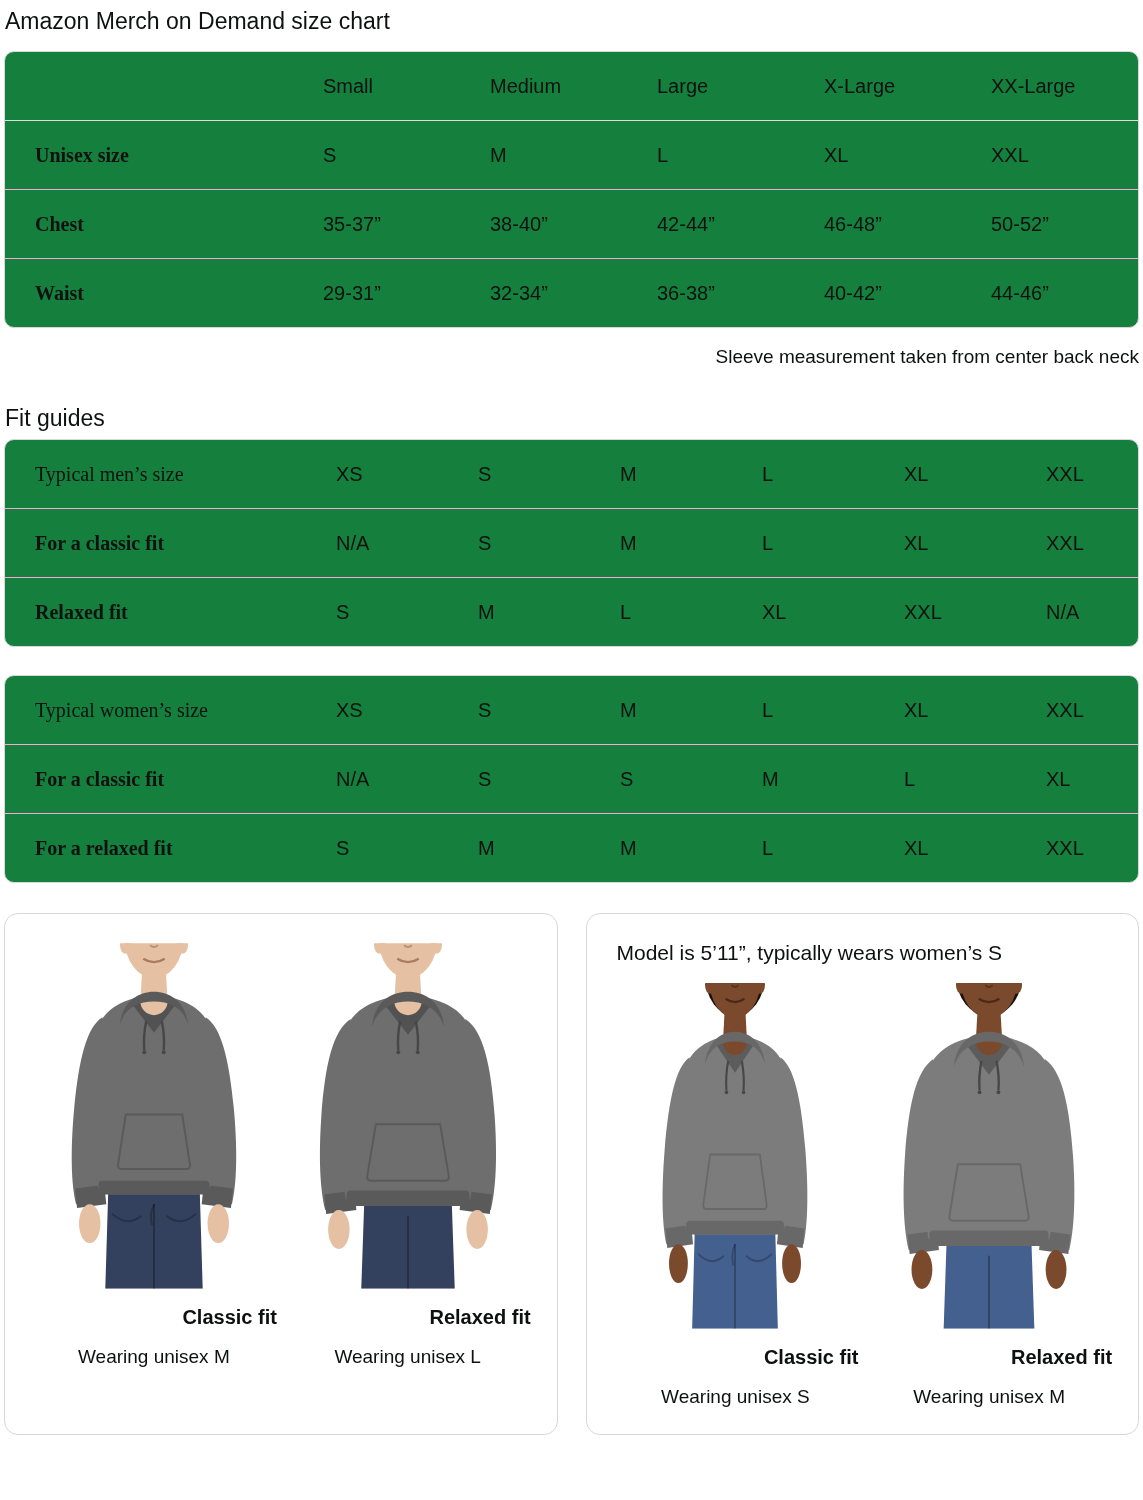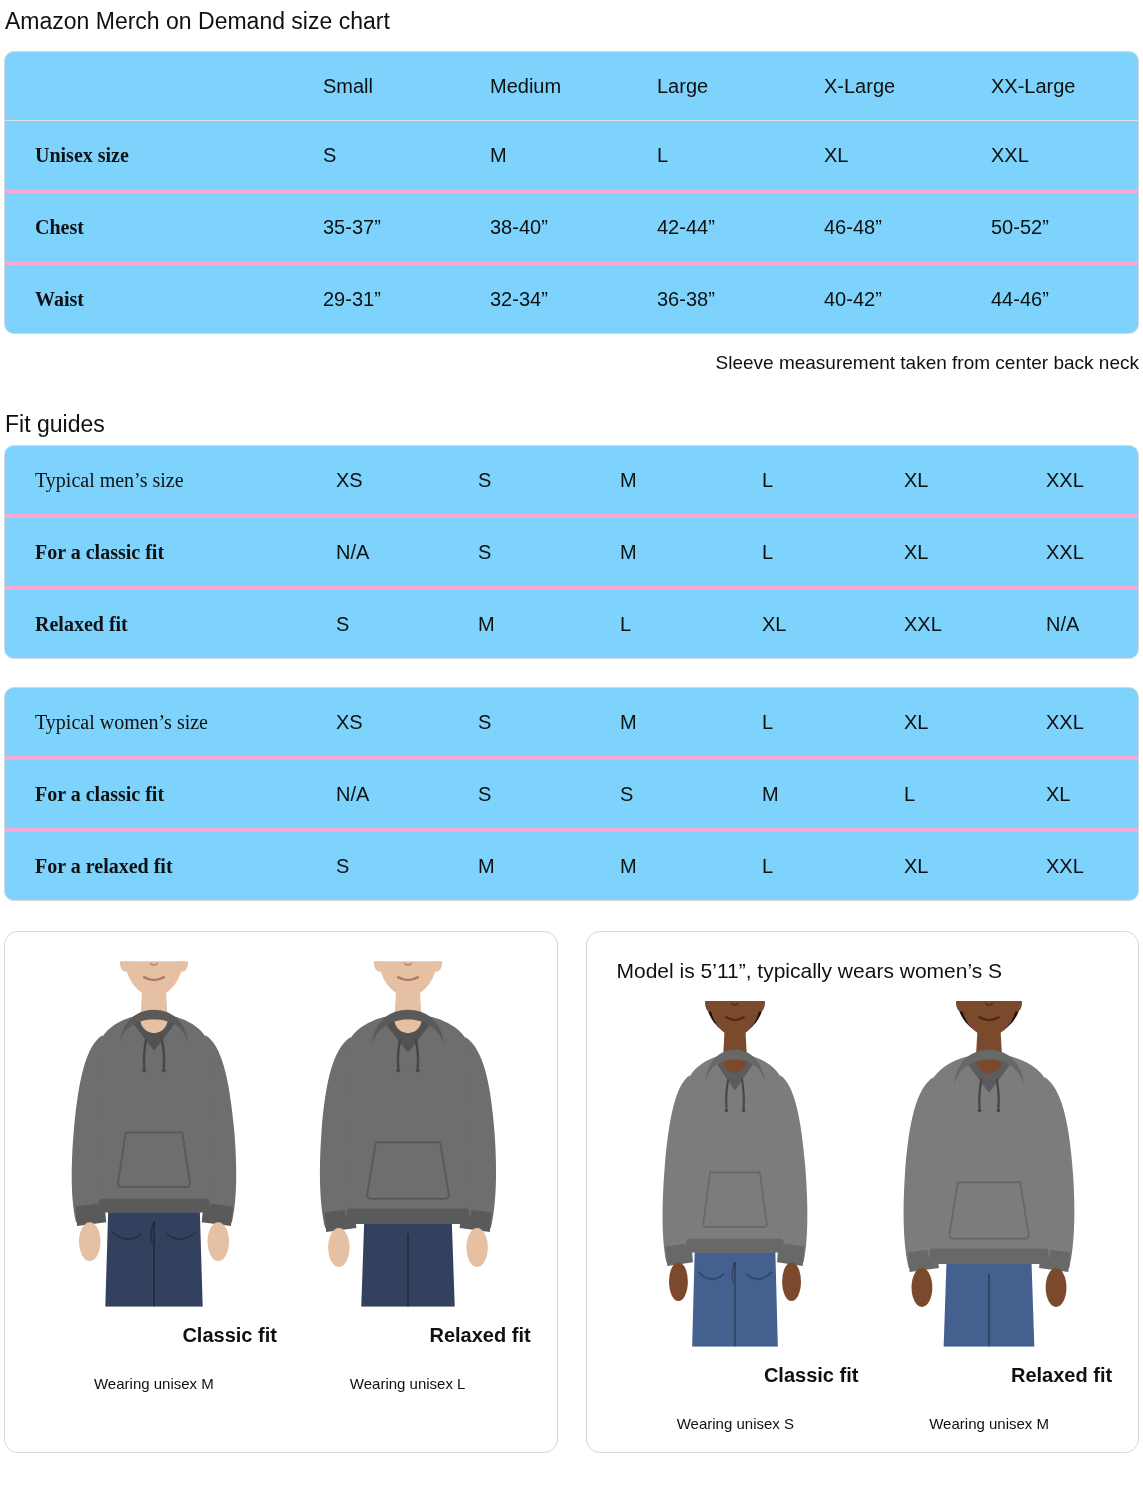--- a/index.html
+++ b/index.html
@@ -10,45 +10,45 @@
     font-family: "Liberation Sans", sans-serif;
     color: #0F1111;
   }
   h1 { font-size: 23px; font-weight: 400; margin: 2px 0 16px 1px; line-height: 27px; }
   h2 { font-size: 23px; font-weight: 400; margin: 34px 0 7px 1px; line-height: 28px; }
   .note { font-size: 19px; line-height: 26px; margin: 16px 0 0 1px; text-align: right; }
 
   table.tbl {
     width: 1135px; border-collapse: separate; border-spacing: 0;
     border: 1px solid #D5D9D9; border-radius: 10px;
-    background: #7dd3fc;
+    background: #15803d;
   }
   table.tbl th, table.tbl td {
     text-align: left; vertical-align: middle;
     font-size: 20px; line-height: 26px; font-weight: 400;
     padding: 21px 6px 21px 0;
   }
   table.tbl .lbl { padding-left: 30px; font-weight: 700; font-family: Liberation Serif, serif; }
   table.tbl thead th { border-bottom: 1px solid #DCDFE0; }
-  table.tbl tbody tr + tr td { border-top: 4px solid #f9a8d4; }
+  table.tbl tbody tr + tr td { border-top: 1px solid #f9a8d4; }
   table.tbl.fit tbody tr:first-child .lbl,
   table.tbl.fit tbody tr:first-child td { font-weight: inherit; }
   .mb28 { margin-bottom: 28px; }
 
   .cards { display: flex; gap: 28px; margin-top: 30px; }
   .card {
     flex: 1 1 0; border: 1px solid #D5D9D9; border-radius: 14px;
     padding: 26px 22px 22px 22px; background: #fff; height: 522px;
   }
   .card h3 { font-size: 21px; font-weight: 400; line-height: 26px; margin: 0 0 14px 8px; }
   .figs { display: flex; justify-content: space-around; }
   figure { width: 246px; text-align: center; }
   .fig { width: 224px; height: 352px; display: block; margin: 0 auto; }
   .fit-label { font-size: 20px; font-weight: 700; line-height: 26px; margin-top: 12px; text-align: right; }
-  .wearing { font-size: 15px; line-height: 26px; margin-top: 23px; }
+  .wearing { font-size: 19px; line-height: 26px; margin-top: 14px; }
 
   
   .man   { --skin:#e6c0a2; --mouth:#a97c5f; --hair:transparent; --jeans:#33415e;
            --hoodie:#6e6e6e; --hoodie-dark:#5a5a5a; --hood-inner:#525252; }
   .woman { --skin:#7b4a2c; --mouth:#49291a; --hair:#191210; --jeans:#44608f;
            --hoodie:#7c7c7c; --hoodie-dark:#686868; --hood-inner:#5c5c5c; }
   .fig use { transform-box: view-box; transform-origin: 50% 50%; }
   .woman.classic use { transform: scaleX(0.88); }
   .woman.relaxed use { transform: scaleX(0.97); }
   .defs { position: absolute; width: 0; height: 0; overflow: hidden; }

